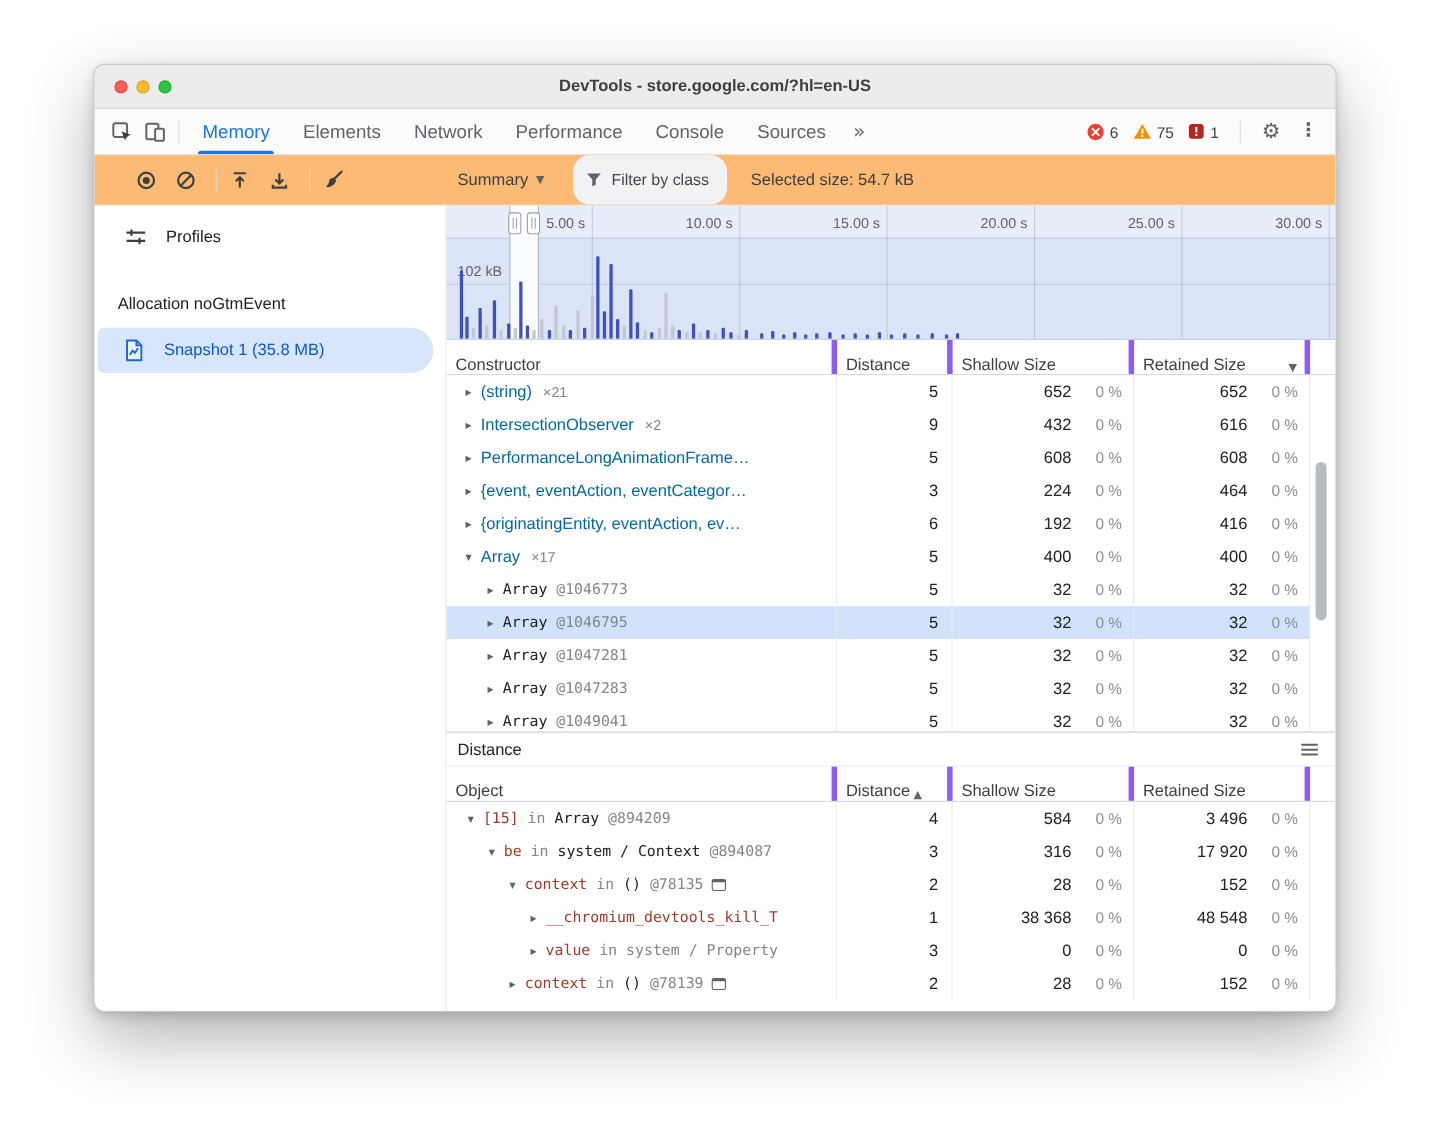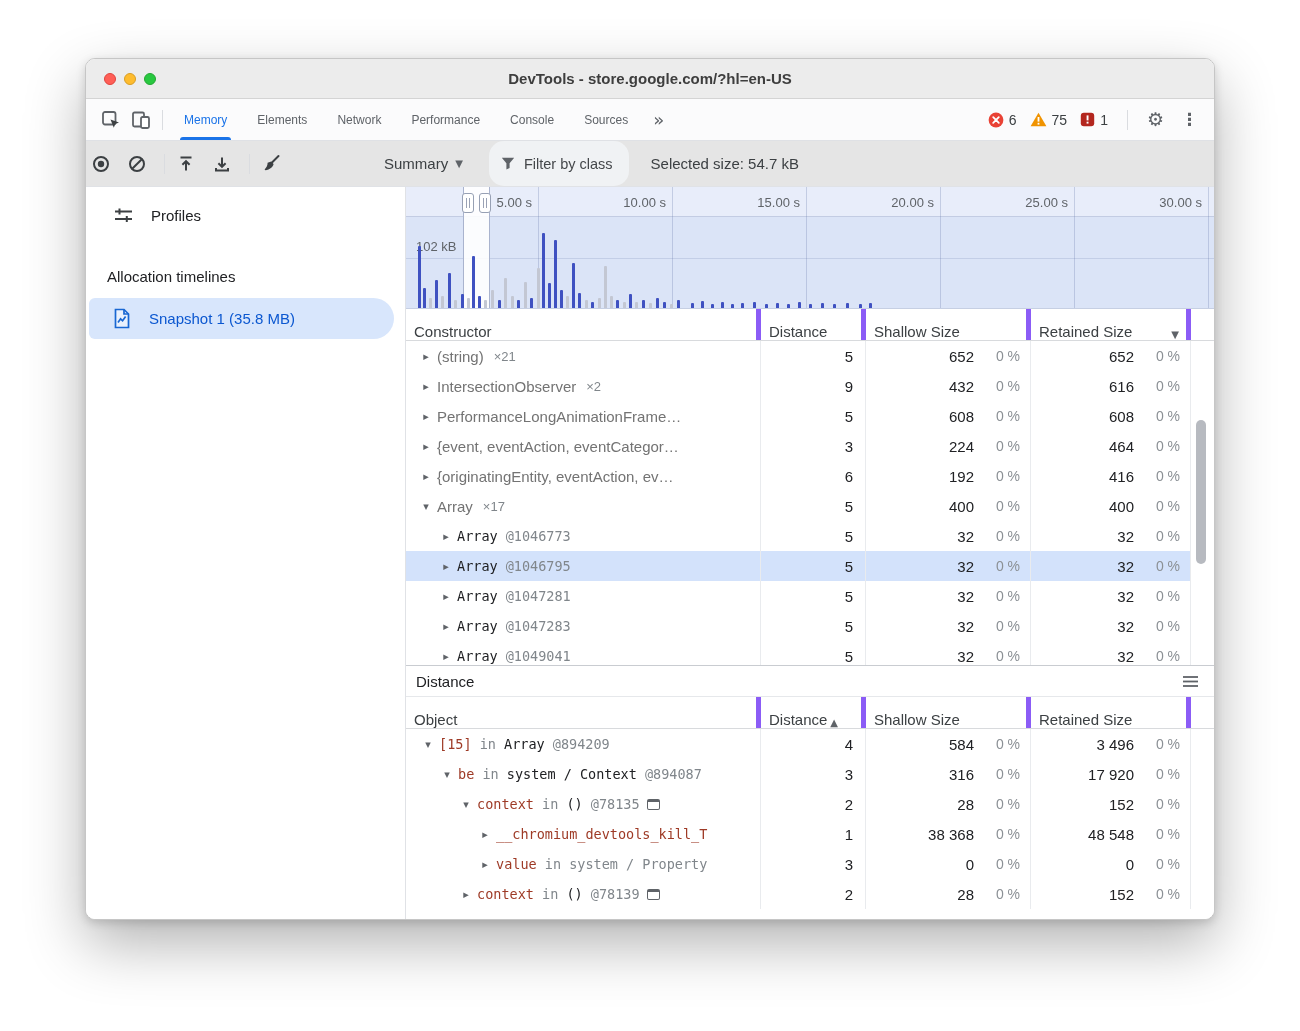--- a/index.html
+++ b/index.html
@@ -18,31 +18,31 @@
   .tl.red{background:#ff5f57;border:1px solid #e0443e}
   .tl.yellow{background:#febc2e;border:1px solid #d89e24}
   .tl.green{background:#28c840;border:1px solid #24a732}
   .title{position:absolute;left:0;right:0;text-align:center;font-size:15px;font-weight:700;color:#3e3e3e}
 
   
   .tabbar{flex:0 0 42px;display:flex;align-items:center;background:#fbfbfc;border-bottom:1px solid #dfe1e5;padding-left:10px}
   .tbicon{width:30px;height:30px;display:flex;align-items:center;justify-content:center;border-radius:4px}
   .vsep{width:1px;height:20px;background:#dadce0;margin:0 6px}
   .tab-strip{display:flex;height:100%}
-  .tab{height:100%;display:flex;align-items:center;padding:0 15px;font-size:12px;color:#5f6368;position:relative;cursor:default}
+  .tab{height:100%;display:flex;align-items:center;padding:0 15px;font-size:17px;color:#5f6368;position:relative;cursor:default}
   .tab.active{color:#1a73e8;font-weight:500}
   .tab.active::after{content:"";position:absolute;left:11px;right:11px;bottom:0;height:3px;background:#1a73e8;border-radius:3px 3px 0 0}
   .more-tabs{font-size:18px;color:#5f6368;padding:0 10px}
   .status{margin-left:auto;display:flex;align-items:center;gap:13px;padding-right:12px}
   .badge{display:flex;align-items:center;gap:5px;font-size:14px;color:#3c4043}
   .gear{font-size:19px;color:#5f6368;line-height:1}
   .kebab{font-size:17px;color:#5f6368;font-weight:700;line-height:1;padding:0 4px}
 
   
-  .toolbar{flex:0 0 40px;border-bottom:1px solid #e0e2e6;display:flex;align-items:center;padding-left:0;background:#e5e5e5}
+  .toolbar{flex:0 0 40px;border-bottom:1px solid #e0e2e6;display:flex;align-items:center;padding-left:32px;background:#fdba74}
   .tool-btn{width:30px;height:30px;display:flex;align-items:center;justify-content:center;border-radius:4px;margin-right:6px}
   .summary{margin-left:92px;display:flex;align-items:center;gap:7px;font-size:15px;color:#3c4043}
   .caret{font-size:10px;color:#5f6368}
   .filter-pill{margin-left:26px;height:45px;border-radius:15px;background:#f0f2f4;display:flex;align-items:center;gap:9px;padding:0 16px 0 12px;font-size:14.5px;color:#44474a}
   .selected-size{margin-left:22px;font-size:15px;color:#3c4043}
 
   
   .content{flex:1;display:flex;min-height:0}
   .sidebar{flex:0 0 320px;border-right:1px solid #e0e2e6;padding-top:14px;background:#fff}
   .profiles-row{display:flex;align-items:center;gap:17px;padding:4px 0 4px 27px;font-size:15px;color:#202124}
@@ -80,21 +80,21 @@
   .grid-row{display:flex;height:30px;align-items:stretch;width:785px}
   .grid-row.selected{background:#d3e2fb}
   .cell{display:flex;align-items:center;overflow:hidden;white-space:nowrap}
   .cell-name{width:355px;border-right:1px solid #e9ebee}
   .cell-dist{width:105px;border-right:1px solid #e9ebee;justify-content:flex-end;padding-right:12px;font-size:15px;color:#202124}
   .cell-num{width:165px;border-right:1px solid #e9ebee}
   .cell-num.cell-retained{width:160px}
   .cell-num .val{flex:1;text-align:right;font-size:15px;color:#202124}
   .cell-num .pct{flex:0 0 56px;text-align:right;padding-right:10px;font-size:14px;color:#8b9095}
   .tri{flex:0 0 16px;font-size:11px;color:#5f6368;text-align:center;margin-right:3px;font-family:"DejaVu Sans",sans-serif}
-  .ctor-name{font-size:15px;color:#737373}
+  .ctor-name{font-size:15px;color:#0369a1}
   .count{margin-left:10px;font-size:13px;color:#80868b}
   .mono-name{font-family:"DejaVu Sans Mono","Liberation Mono",monospace;font-size:13.5px;color:#202124}
   .obj-id{font-family:"DejaVu Sans Mono","Liberation Mono",monospace;font-size:13.5px;color:#80868b;margin-left:8px}
   .r-part{font-family:"DejaVu Sans Mono","Liberation Mono",monospace;font-size:13.5px}
   .r-name{color:#9e3a26}
   .r-kw{color:#80868b}
   .r-obj{color:#202124}
   .r-id{color:#80868b}
   .r-sys{color:#80868b}
   .frame-icon{width:13px;height:11px;border:1.5px solid #5f6368;border-top-width:3px;border-radius:2px;margin-left:7px;flex:0 0 13px}
@@ -220,21 +220,21 @@
     <aside class="sidebar">
       <div class="profiles-row">
         <svg width="21" height="21" viewBox="0 0 21 21">
           <line x1="2" y1="6.5" x2="19" y2="6.5" stroke="#3c4043" stroke-width="2"></line>
           <line x1="2" y1="14" x2="19" y2="14" stroke="#3c4043" stroke-width="2"></line>
           <line x1="6.5" y1="3.6" x2="6.5" y2="9.4" stroke="#3c4043" stroke-width="2"></line>
           <line x1="13.8" y1="11.1" x2="13.8" y2="16.9" stroke="#3c4043" stroke-width="2"></line>
         </svg>
         <span>Profiles</span>
       </div>
-      <div class="alloc-label">Allocation timelines</div>
+      <div class="alloc-label">Allocation noGtmEvent</div>
       <div class="snapshot-item">
         <svg width="18" height="21" viewBox="0 0 18 21">
           <path d="M2.5 1.5 H11 L15.5 6 V19.5 H2.5 Z" fill="#eaf1fd" stroke="#1967d2" stroke-width="1.7"></path>
           <path d="M11 1.5 V6 H15.5" fill="none" stroke="#1967d2" stroke-width="1.7"></path>
           <path d="M5 14.5 L7.6 10.8 L9.6 12.8 L12.6 8.6" fill="none" stroke="#1967d2" stroke-width="1.7"></path>
         </svg>
         <span>Snapshot 1 (35.8 MB)</span>
       </div>
     </aside>
 

